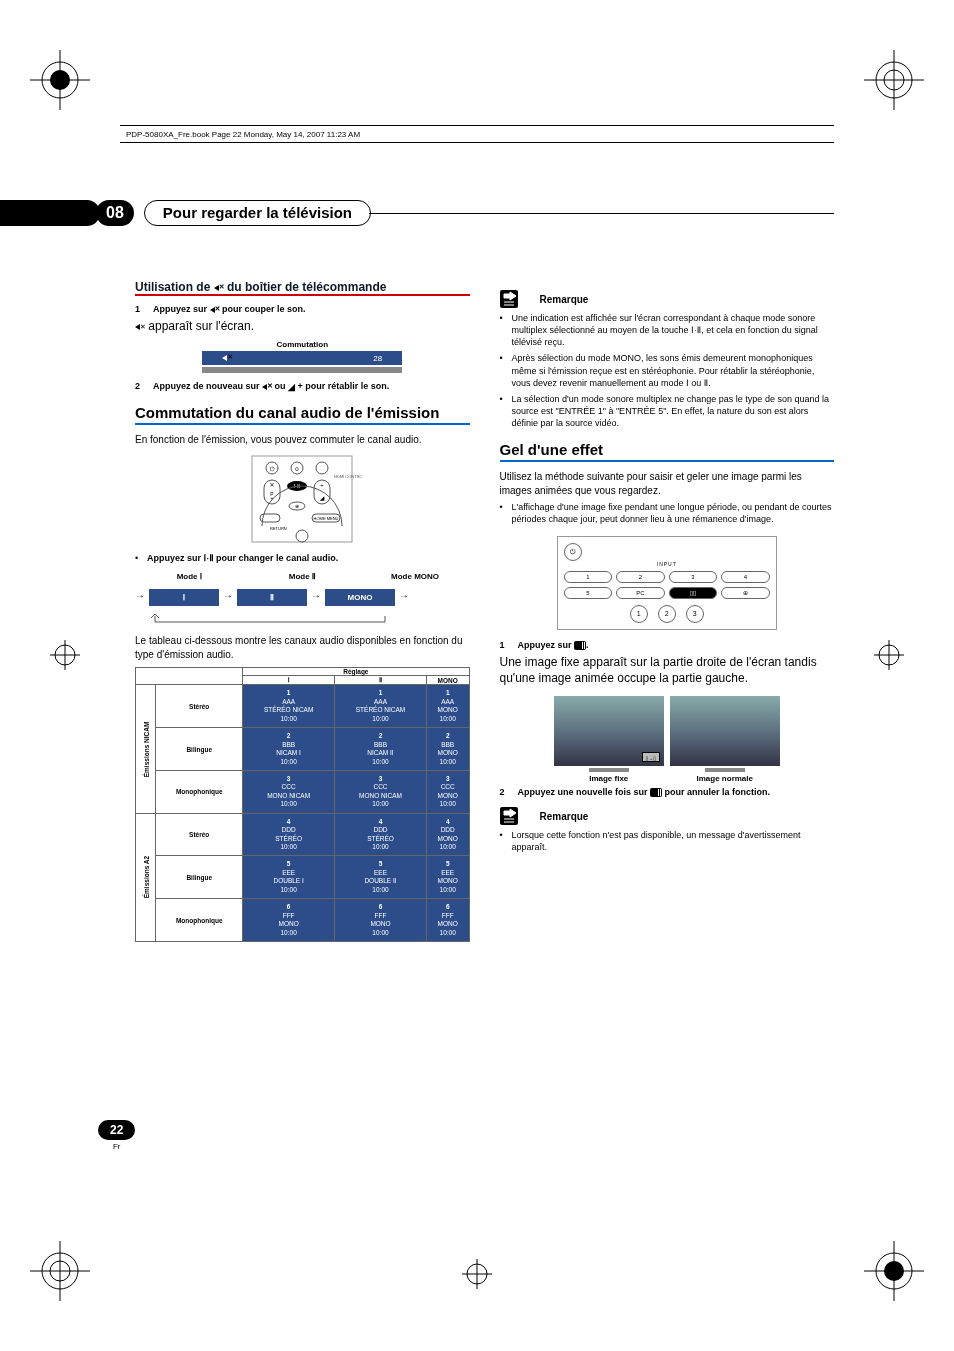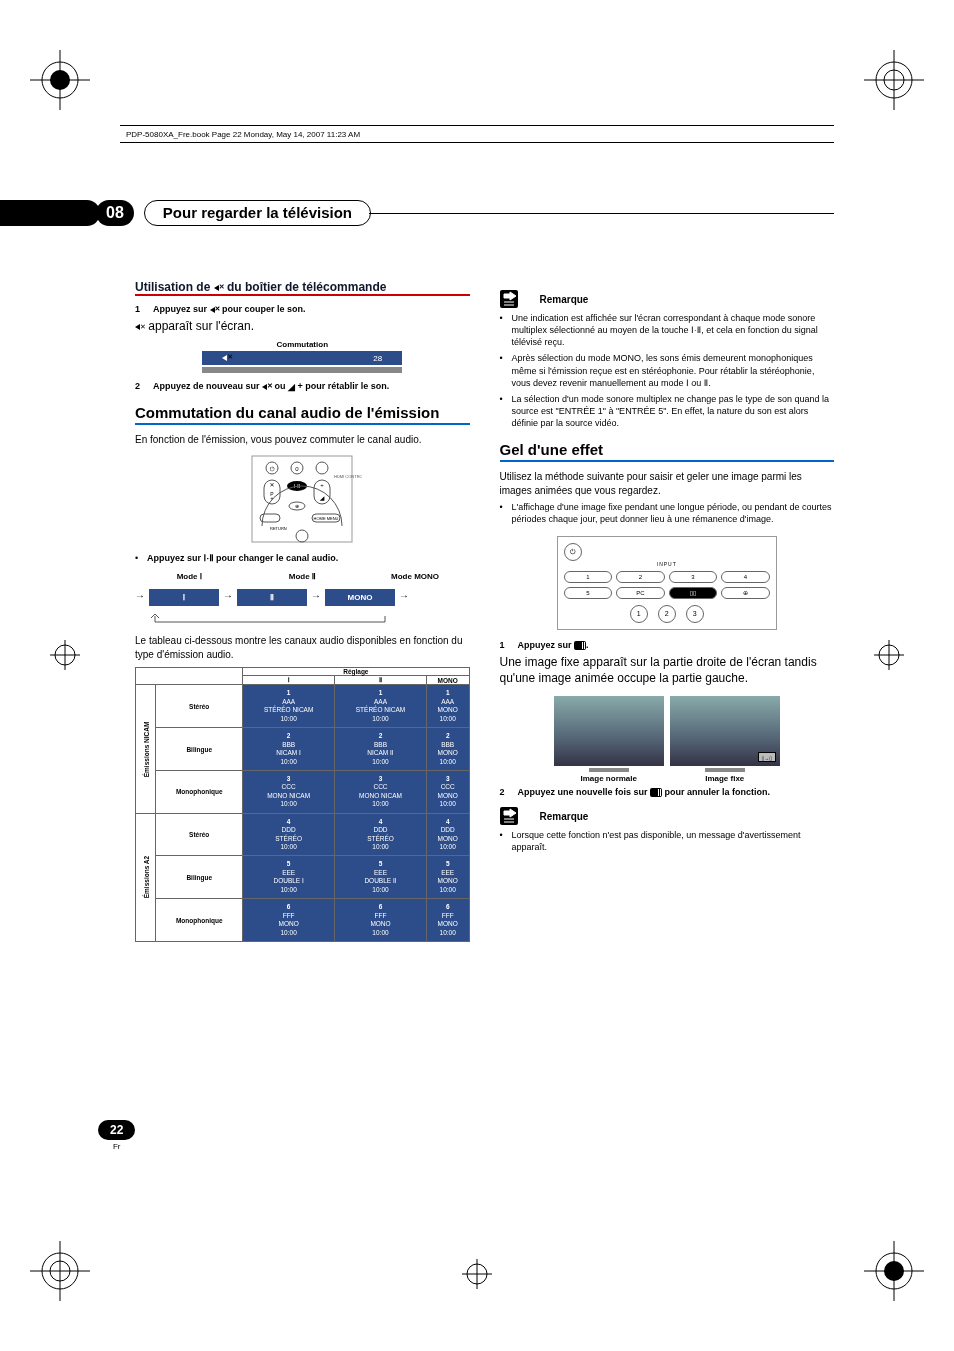--- a/index.html
+++ b/index.html
@@ -344,31 +344,31 @@
     <div class="step">
       <div class="n">1</div>
       <div class="t"><b>Appuyez sur <span class="freeze-glyph"></span>.</b></div>
     </div>
     <p class="small">Une image fixe apparaît sur la partie droite de l'écran tandis qu'une image animée occupe la partie gauche.</p>
 
     <div class="tv-pair">
       <div class="tv">
         <div class="screen">
             <div class="grad"></div>
-          </div>
-        <div class="base"></div>
-        <div class="cap">Image normale</div>
-      </div>
-      <div class="tv">
-        <div class="screen">
-            <div class="grad"></div>
             <div class="glyph">▯→▯</div>
           </div>
         <div class="base"></div>
         <div class="cap">Image fixe</div>
+      </div>
+      <div class="tv">
+        <div class="screen">
+            <div class="grad"></div>
+          </div>
+        <div class="base"></div>
+        <div class="cap">Image normale</div>
       </div>
     </div>
 
     <div class="step">
       <div class="n">2</div>
       <div class="t"><b>Appuyez une nouvelle fois sur <span class="freeze-glyph"></span> pour annuler la fonction.</b></div>
     </div>
 
     <div class="iconline">
       <span class="icon"><svg viewBox="0 0 18 18">

